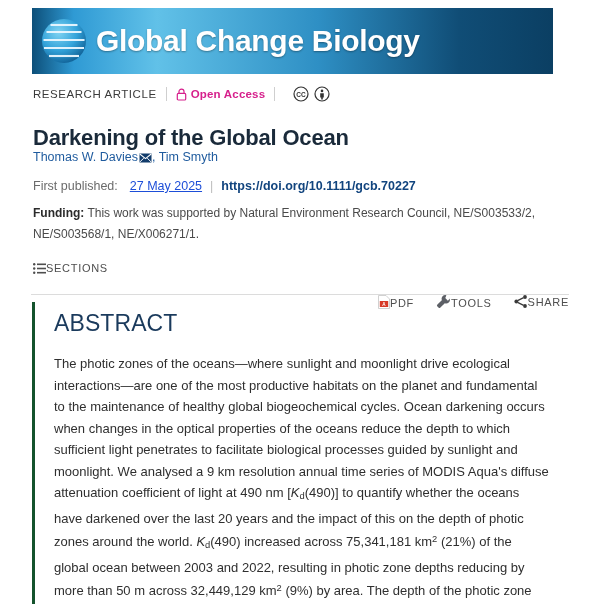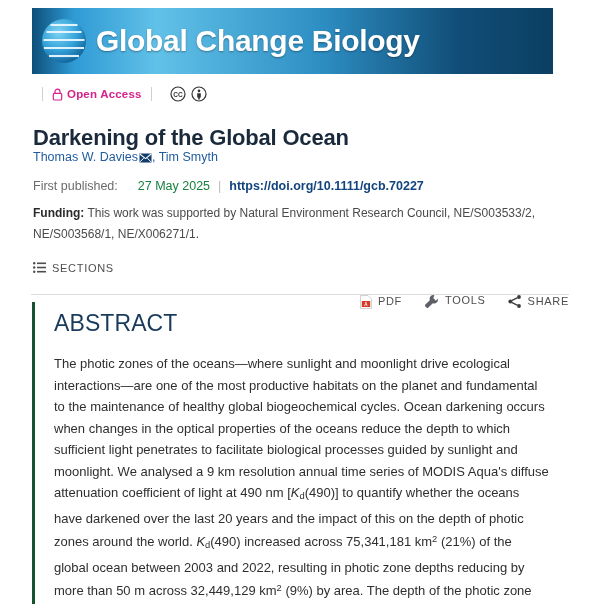--- a/index.html
+++ b/index.html
@@ -59,38 +59,38 @@
   }
   .authors a { color: #1f5b9e; text-decoration: none; }
   .env { display: inline-block; vertical-align: -2px; margin: 0 0 0 1px; line-height: 0; }
 
   
   .pubrow {
     position: absolute; left: 33px; top: 179px; width: 540px;
     font-size: 12.5px; color: #6b6b6b;
     display: flex; align-items: flex-end; white-space: nowrap;
   }
-  .pub-date { color: #15803d; margin-left: 20px; }
+  .pub-date { color: #1d4ed8; margin-left: 12px; text-decoration: underline; }
   .pub-sep { color: #bdbdbd; margin: 0 8px; }
   .doi { color: #11447e; font-weight: bold; text-decoration: none; font-size: 12.5px; }
 
   
   .funding {
     position: absolute; left: 33px; top: 203px; width: 530px;
     font-size: 12px; color: #4a4a4a; line-height: 21px;
   }
   .funding b { color: #2b2b2b; }
 
   
   .toolbar {
     position: absolute; left: 33px; top: 262px; width: 536px; height: 22px;
   }
   .tb-left { position: absolute; left: 0; top: 0; display: flex; align-items: center; }
   .tb-right { position: absolute; right: 0; top: 0; display: flex; align-items: center; gap: 22px; margin-top: 32px; }
-  .tb-item { display: flex; align-items: flex-start; gap: 6px; white-space: nowrap; }
+  .tb-item { display: flex; align-items: flex-end; white-space: nowrap; }
   .tb-label { font-size: 11px; color: #4e4e4e; letter-spacing: 0.7px; }
   .tb-icon { line-height: 0; display: inline-block; }
 
   
   .divider {
     position: absolute; left: 31px; top: 294px; width: 538px; height: 1px;
     background: #dcdcdc;
   }
 
   
@@ -135,20 +135,21 @@
             <path d="M11 41 H41"></path>
             <path d="M12.5 10 H39.5"></path>
           </g>
         </svg>
       </span>
       <span class="banner-title">Global Change Biology</span>
     </div>
   </div>
 
   <div class="metarow">
+    <span class="meta-type">RESEARCH ARTICLE</span>
     <span class="vdiv"></span>
     <span class="oa">
       <span class="oa-lock">
         <svg width="11" height="13" viewBox="0 0 11 13">
           <path d="M3 5.5 V3.6 a2.5 2.5 0 0 1 5 0 V5.5" fill="none" stroke="#d6208c" stroke-width="1.2"></path>
           <rect x="1.3" y="5.4" width="8.4" height="6.6" rx="1.1" fill="none" stroke="#d6208c" stroke-width="1.2"></rect>
         </svg>
       </span>
       <span class="oa-label">Open Access</span>
     </span>

